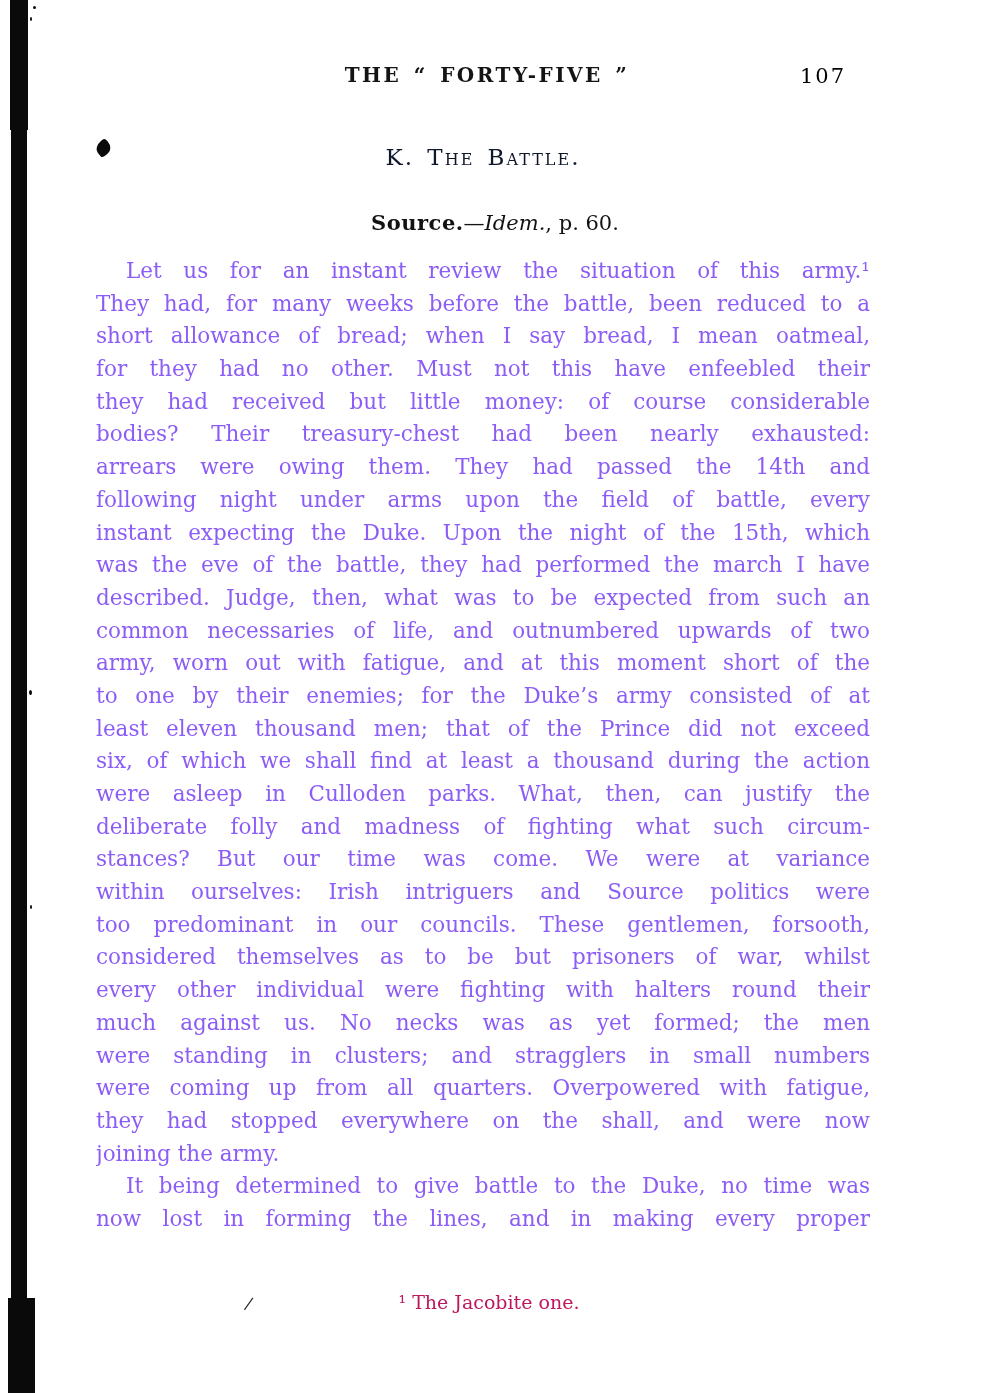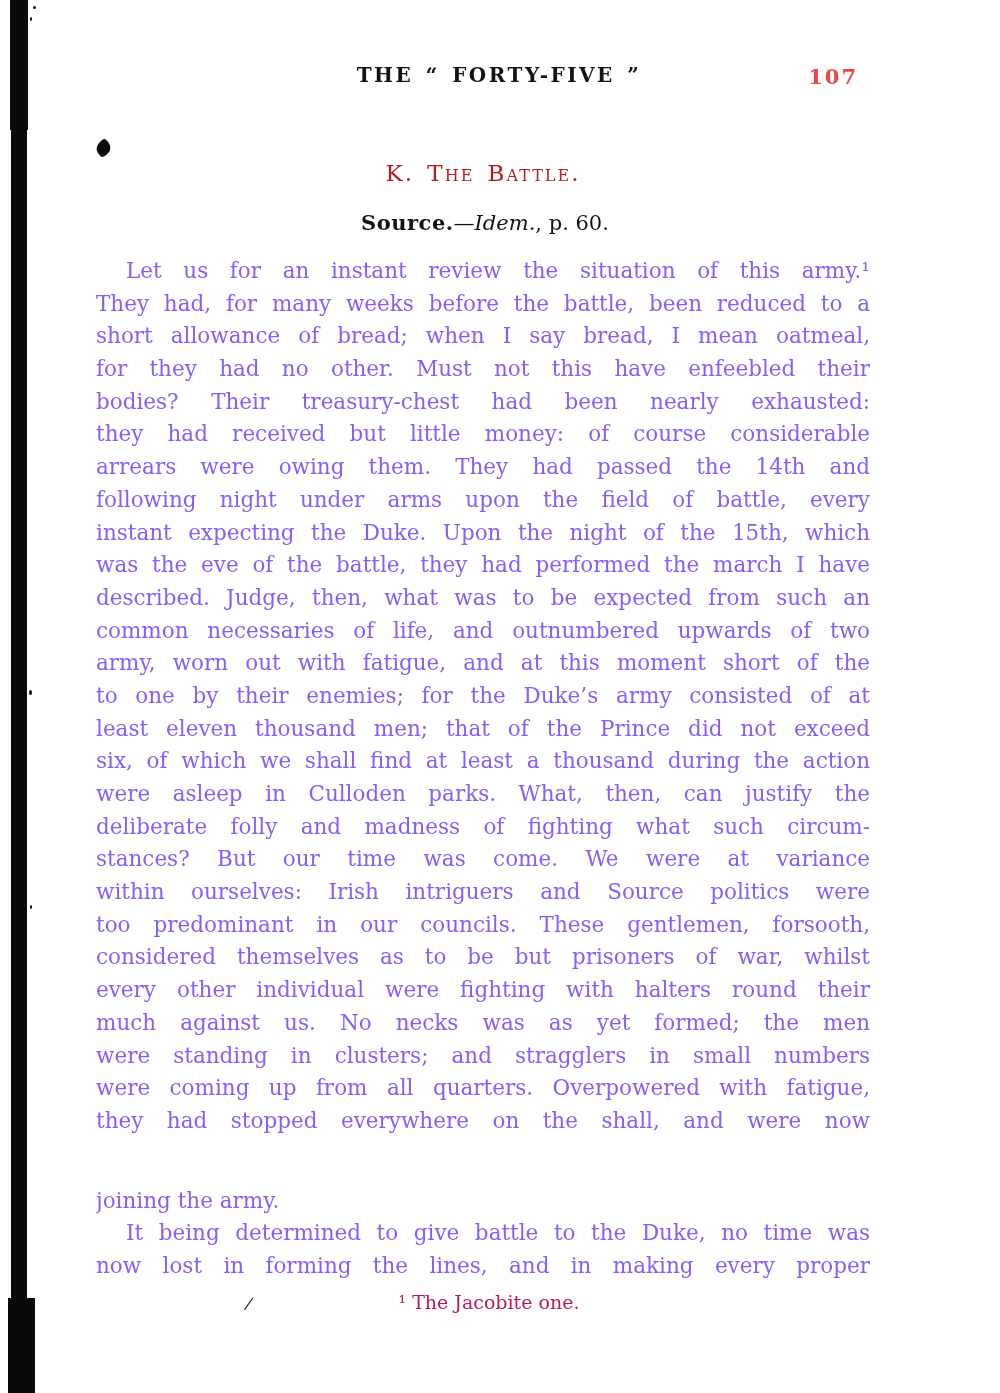--- a/index.html
+++ b/index.html
@@ -33,61 +33,61 @@
     transform: rotate(-40deg);
   }
   .stray-slash {
     position: absolute; left: 246px; top: 1294px;
     font-size: 16px; font-style: italic; color: #222;
     transform: rotate(8deg);
   }
 
   
   .running-header {
-    position: absolute; left: 112px; top: 63px; width: 774px; height: 30px;
+    position: absolute; left: 100px; top: 63px; width: 774px; height: 30px;
   }
   .running-title {
     display: block; text-align: center;
     font-size: 20px; letter-spacing: 2.5px; word-spacing: 3px;
     font-weight: bold; color: #141414;
   }
   .page-number {
     position: absolute; right: 28px; top: 1px;
-    font-size: 21px; letter-spacing: 2px; font-weight: bold; color: #ef4444;
+    font-size: 21px; letter-spacing: 2px; font-weight: normal; color: #000000;
   }
 
   
   .section-heading {
-    position: absolute; left: 96px; top: 160px; width: 774px;
+    position: absolute; left: 96px; top: 144px; width: 774px;
     text-align: center;
     font-variant: small-caps;
     font-size: 23px; letter-spacing: 2px; word-spacing: 4px;
-    color: #b91c1c;
+    color: #0f172a;
   }
   .source-line {
-    position: absolute; left: 98px; top: 210px; width: 774px;
+    position: absolute; left: 108px; top: 210px; width: 774px;
     text-align: center;
     font-size: 21px; color: #121212;
   }
   .source-label { font-weight: bold; letter-spacing: 0.5px; }
   .source-work  { font-style: italic; }
 
   
   .body-text {
     position: absolute; left: 96px; top: 255px; width: 774px;
     font-size: 21.5px; color: #8b5cf6;
   }
   .body-text .line {
     line-height: 32.7px; height: 32.7px; white-space: nowrap;
     text-align: justify; text-align-last: justify;
     white-space: normal;
     overflow: hidden;
   }
   .body-text .line.indent { text-indent: 30px; }
-  .body-text .line.flush  { text-align-last: left; margin-top: 47px; }
+  .body-text .line.flush  { text-align-last: left; }
 
   
   .footnote {
     position: absolute; left: 102px; top: 1291px; width: 774px;
     text-align: center;
     font-size: 19px; color: #be185d;
   }
 </style>
 </head>
 <body>
@@ -111,22 +111,22 @@
 
   <div class="section-heading">K. The Battle.</div>
 
   <div class="source-line"><span class="source-label">Source.</span><span>—</span><span class="source-work">Idem.</span><span>, p. 60.</span></div>
 
   <div class="body-text">
       <div class="line indent">Let us for an instant review the situation of this army.¹</div>
       <div class="line">They had, for many weeks before the battle, been reduced to a</div>
       <div class="line">short allowance of bread; when I say bread, I mean oatmeal,</div>
       <div class="line">for they had no other.  Must not this have enfeebled their</div>
+      <div class="line">they had received but little money: of course considerable</div>
       <div class="line">bodies?  Their treasury-chest had been nearly exhausted:</div>
-      <div class="line">they had received but little money: of course considerable</div>
       <div class="line">arrears were owing them.  They had passed the 14th and</div>
       <div class="line">following night under arms upon the field of battle, every</div>
       <div class="line">instant expecting the Duke.  Upon the night of the 15th, which</div>
       <div class="line">was the eve of the battle, they had performed the march I have</div>
       <div class="line">described.  Judge, then, what was to be expected from such an</div>
       <div class="line">common necessaries of life, and outnumbered upwards of two</div>
       <div class="line">army, worn out with fatigue, and at this moment short of the</div>
       <div class="line">to one by their enemies; for the Duke’s army consisted of at</div>
       <div class="line">least eleven thousand men; that of the Prince did not exceed</div>
       <div class="line">six, of which we shall find at least a thousand during the action</div>

